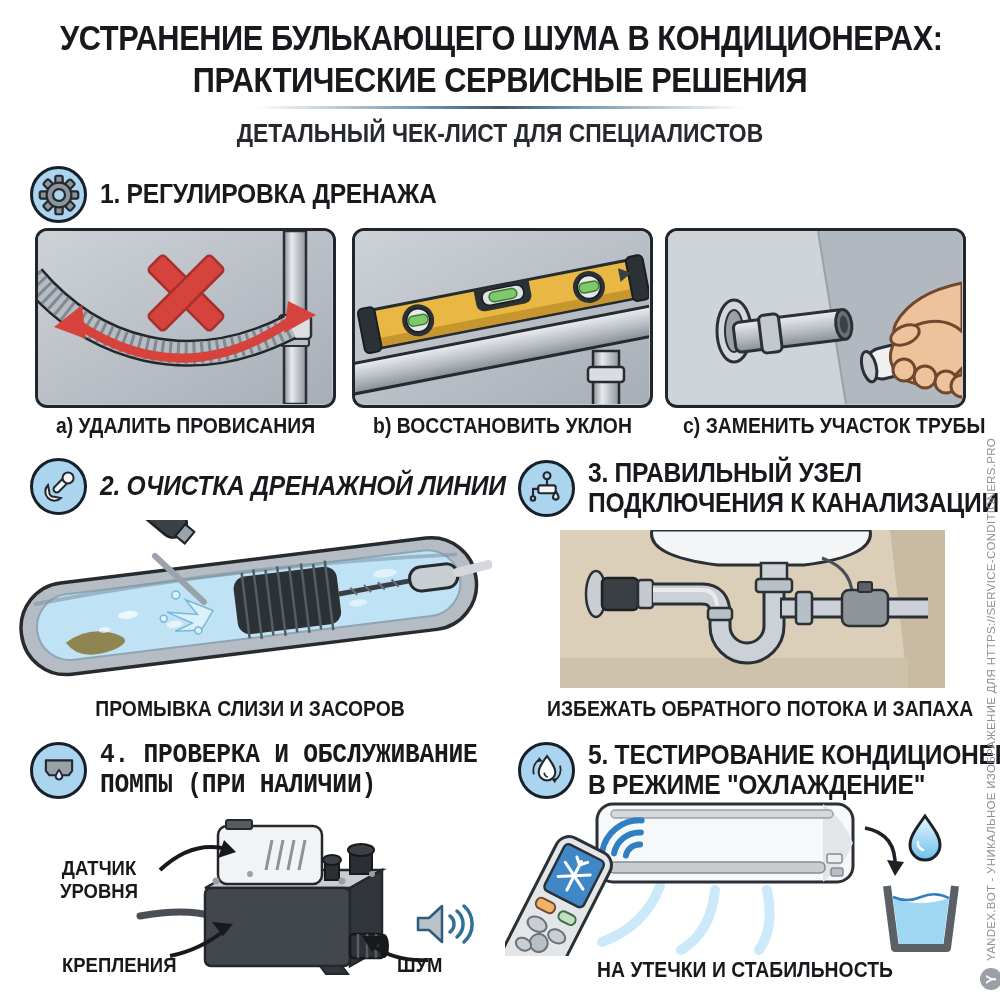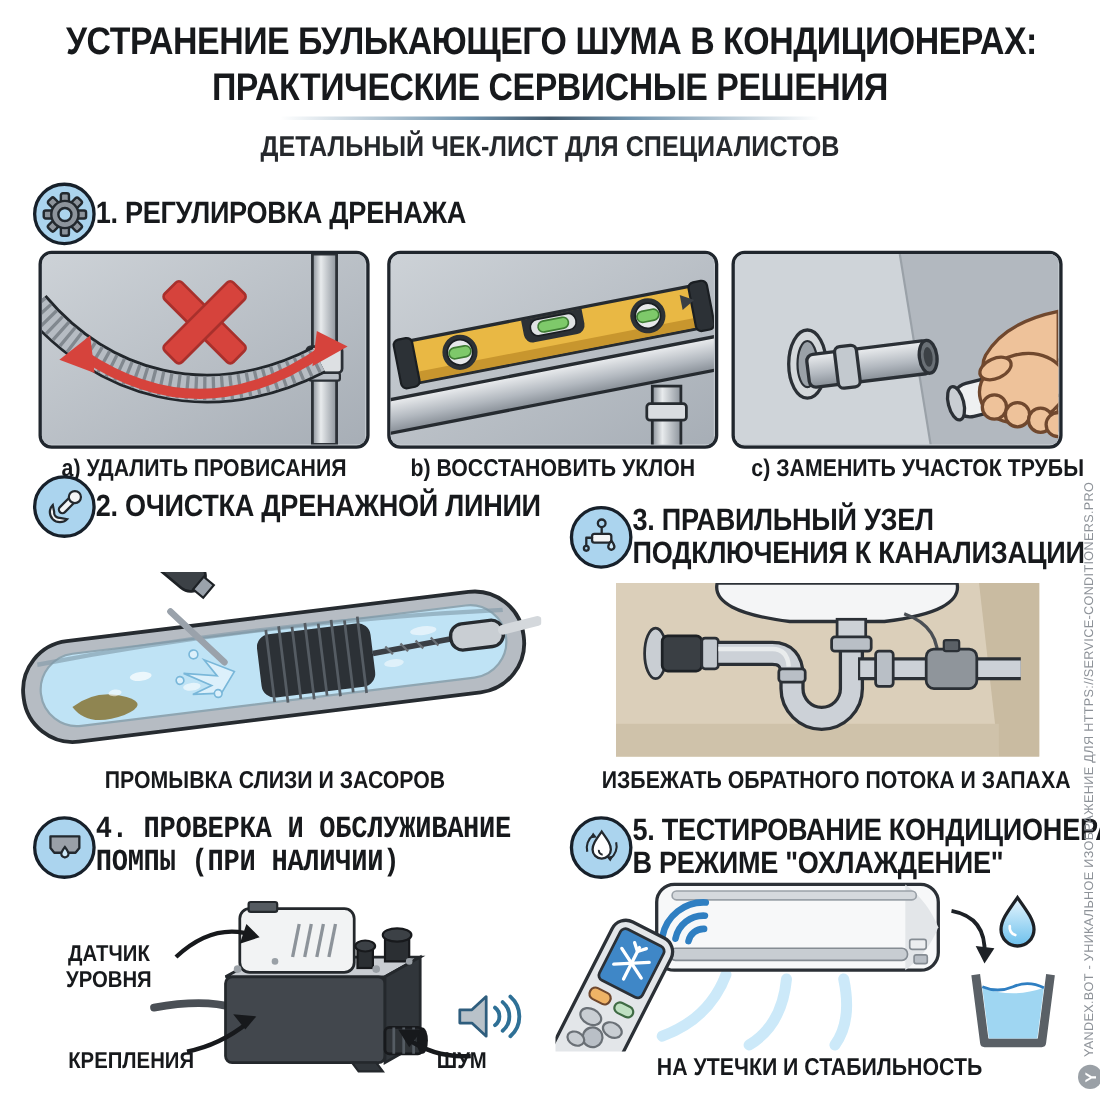--- a/index.html
+++ b/index.html
@@ -15,21 +15,21 @@
   .title-line{left:0;width:1000px;text-align:center;font-weight:700;
     font-size:35px;letter-spacing:-.5px;color:#17191c;white-space:nowrap;}
   .t1{top:18px;} .t2{top:60px;}
   .divider{top:106px;left:255px;width:490px;height:3px;
     background:linear-gradient(90deg,rgba(120,150,175,0),#6f93ad 35%,#41586b 50%,#6f93ad 65%,rgba(120,150,175,0));
     border-radius:2px;}
   .subtitle{top:118px;left:0;width:1000px;text-align:center;font-weight:600;
     font-size:26px;letter-spacing:0;color:#26292d;white-space:nowrap;}
 
   
-  .sec-head{display:flex;align-items:center;}
+  .sec-head{display:flex;align-items:center;gap:13px;}
   .icon-circle{flex:0 0 auto;width:57px;height:57px;border-radius:50%;
     background:#abd4ee;border:3px solid #17202a;display:flex;align-items:center;justify-content:center;box-sizing:border-box;}
   .sec-title{font-weight:700;font-size:28px;letter-spacing:-.3px;line-height:1.08;white-space:nowrap;color:#17191c;}
 
   
   .panel-img{border:3.5px solid #20262d;border-radius:12px;box-sizing:border-box;
     overflow:hidden;background:#c3c9cf;}
   .panel-cap{font-weight:700;font-size:22px;text-align:center;white-space:nowrap;color:#17191c;}
 
   .cap{font-weight:700;font-size:22px;text-align:center;white-space:nowrap;color:#17191c;}
@@ -178,21 +178,21 @@
       <ellipse cx="237" cy="104" rx="15" ry="9" transform="rotate(-24 237 104)"></ellipse>
       <circle cx="236" cy="139" r="11"></circle>
       <circle cx="257" cy="146" r="11"></circle>
       <circle cx="278" cy="151" r="11"></circle>
       <circle cx="294" cy="155" r="11"></circle>
     </g>
   </svg>
 </div>
 <div class="abs panel-cap cond" style="top:413px;left:665px;width:301px;">c) ЗАМЕНИТЬ УЧАСТОК ТРУБЫ</div>
 
-<div class="abs sec-head" style="top:432px;left:30px;">
+<div class="abs sec-head" style="top:458px;left:30px;font-style:italic;">
   <span class="icon-circle">
     <svg width="44" height="44" viewBox="0 0 48 48">
       <g transform="rotate(-45 24 24)" fill="#f4f5f6" stroke="#23292f" stroke-width="2.2">
         <rect x="17" y="20.5" width="20" height="7" rx="3.5"></rect>
         <path d="M17 14 a10 10 0 1 0 0 20 l-4 -6 a5 5 0 0 1 0 -8 z"></path>
         <circle cx="38" cy="24" r="6"></circle>
       </g>
     </svg>
   </span>
   <span class="sec-title cond-l">2. ОЧИСТКА ДРЕНАЖНОЙ ЛИНИИ</span>

